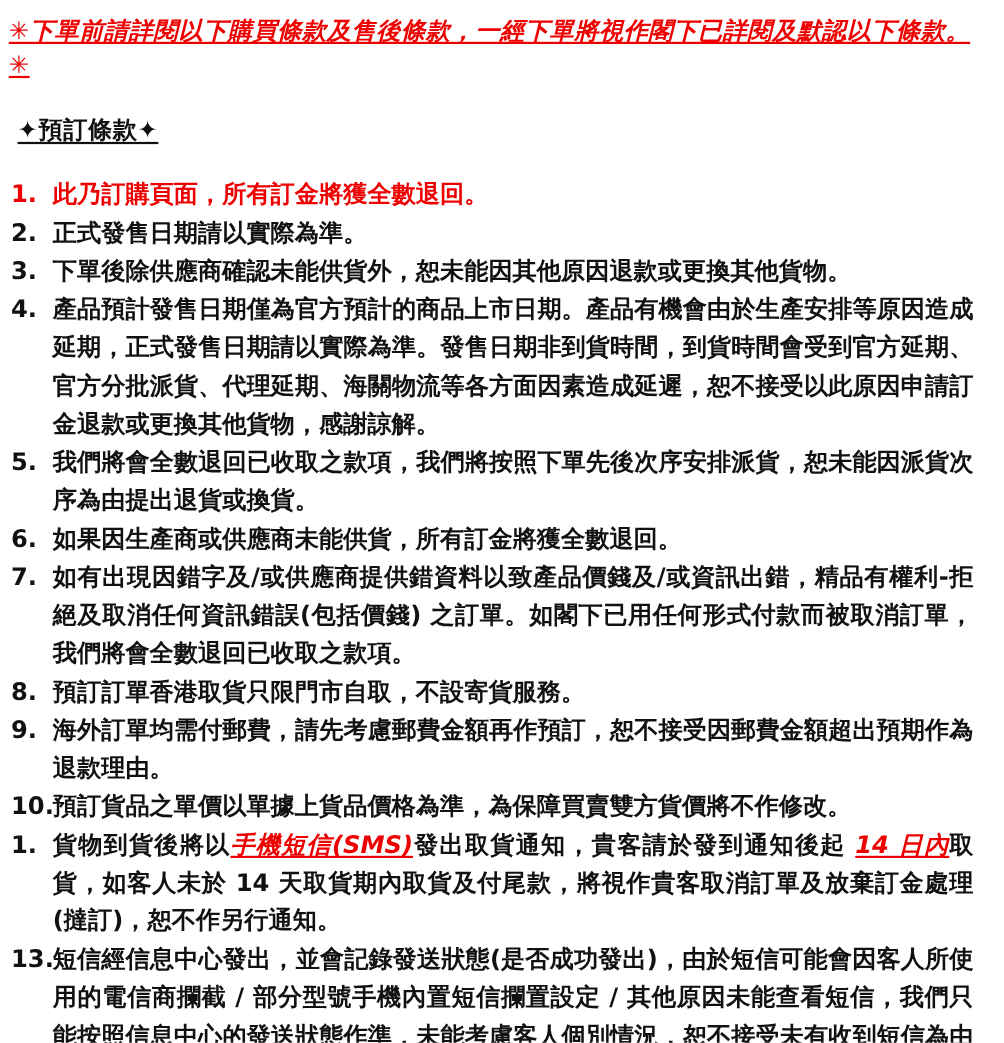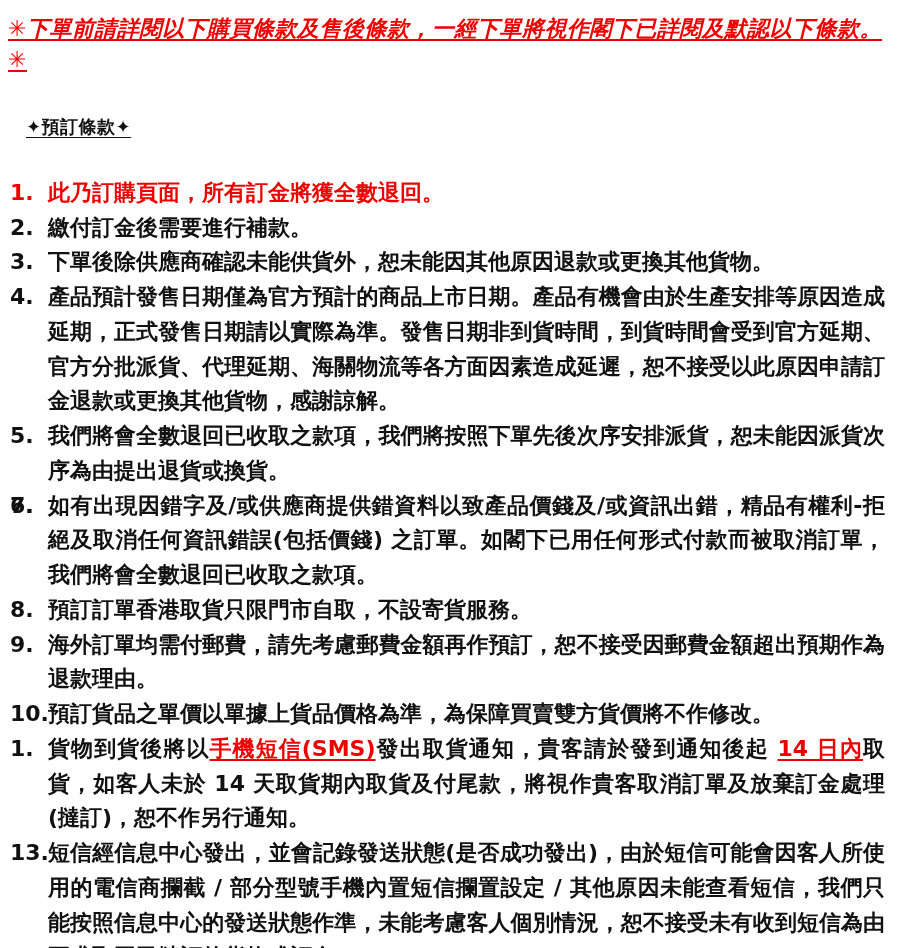--- a/index.html
+++ b/index.html
@@ -34,22 +34,22 @@
     text-decoration: underline;
     text-underline-offset: 3px;
     letter-spacing: 0.5px;
     font-style: italic;
   }
   .section-heading-wrap {
     margin: 21px 0 0 0;
   }
   .section-heading {
     display: inline-block;
-    margin: 18px;
-    font-size: 18px;
+    margin: 8px;
+    font-size: 22px;
     line-height: 1.3;
     color: var(--ink);
     text-decoration: underline;
     text-underline-offset: 4px;
     letter-spacing: 0.5px;
   }
   ol.terms {
     list-style: none;
     margin: 20px 0 0 0;
     padding: 0;
@@ -64,39 +64,40 @@
   ol.terms .num {
     position: absolute;
     left: 2px;
     top: 0;
   }
   li.item-red { color: var(--red); }
   .seg-red-underline {
     color: var(--red);
     text-decoration: underline;
     text-underline-offset: 3px;
+    font-style: italic;
   }
 </style>
 </head>
 <body>
 
 <div class="page">
   <p class="doc-title">✳下單前請詳閱以下購買條款及售後條款，一經下單將視作閣下已詳閱及默認以下條款。✳</p>
 
   <div class="section-heading-wrap">
     <h2 class="section-heading">✦預訂條款✦</h2>
   </div>
 
   <ol class="terms" id="terms-list">
       <li class="item-red"><span class="num">1.</span><span><span>此乃訂購頁面，所有訂金將獲全數退回。</span></span></li>
-      <li><span class="num">2.</span><span><span>繳付訂金後需要進行補款。</span></span></li>
+      <li><span class="num">2.</span><span><span>正式發售日期請以實際為準。</span></span></li>
       <li><span class="num">3.</span><span><span>下單後除供應商確認未能供貨外，恕未能因其他原因退款或更換其他貨物。</span></span></li>
       <li><span class="num">4.</span><span><span>產品預計發售日期僅為官方預計的商品上市日期。產品有機會由於生產安排等原因造成延期，正式發售日期請以實際為準。發售日期非到貨時間，到貨時間會受到官方延期、官方分批派貨、代理延期、海關物流等各方面因素造成延遲，恕不接受以此原因申請訂金退款或更換其他貨物，感謝諒解。</span></span></li>
       <li><span class="num">5.</span><span><span>我們將會全數退回已收取之款項，我們將按照下單先後次序安排派貨，恕未能因派貨次序為由提出退貨或換貨。</span></span></li>
-      <li><span class="num">6.</span></li>
+      <li><span class="num">6.</span><span><span>如果因生產商或供應商未能供貨，所有訂金將獲全數退回。</span></span></li>
       <li><span class="num">7.</span><span><span>如有出現因錯字及/或供應商提供錯資料以致產品價錢及/或資訊出錯，精品有權利-拒絕及取消任何資訊錯誤(包括價錢) 之訂單。如閣下已用任何形式付款而被取消訂單，我們將會全數退回已收取之款項。</span></span></li>
       <li><span class="num">8.</span><span><span>預訂訂單香港取貨只限門市自取，不設寄貨服務。</span></span></li>
       <li><span class="num">9.</span><span><span>海外訂單均需付郵費，請先考慮郵費金額再作預訂，恕不接受因郵費金額超出預期作為退款理由。</span></span></li>
       <li><span class="num">10.</span><span><span>預訂貨品之單價以單據上貨品價格為準，為保障買賣雙方貨價將不作修改。</span></span></li>
       <li><span class="num">1.</span><span><span>貨物到貨後將以</span><span class="seg-red-underline">手機短信(SMS)</span><span>發出取貨通知，貴客請於發到通知後起 </span><span class="seg-red-underline">14 日內</span><span>取貨，如客人未於 14 天取貨期內取貨及付尾款，將視作貴客取消訂單及放棄訂金處理(撻訂)，恕不作另行通知。</span></span></li>
       <li><span class="num">13.</span><span><span>短信經信息中心發出，並會記錄發送狀態(是否成功發出)，由於短信可能會因客人所使用的電信商攔截 / 部分型號手機內置短信攔置設定 / 其他原因未能查看短信，我們只能按照信息中心的發送狀態作準，未能考慮客人個別情況，恕不接受未有收到短信為由要求取回已撻訂的貨物或訂金。</span></span></li>
     </ol>
 </div>
 
 </body></html>

